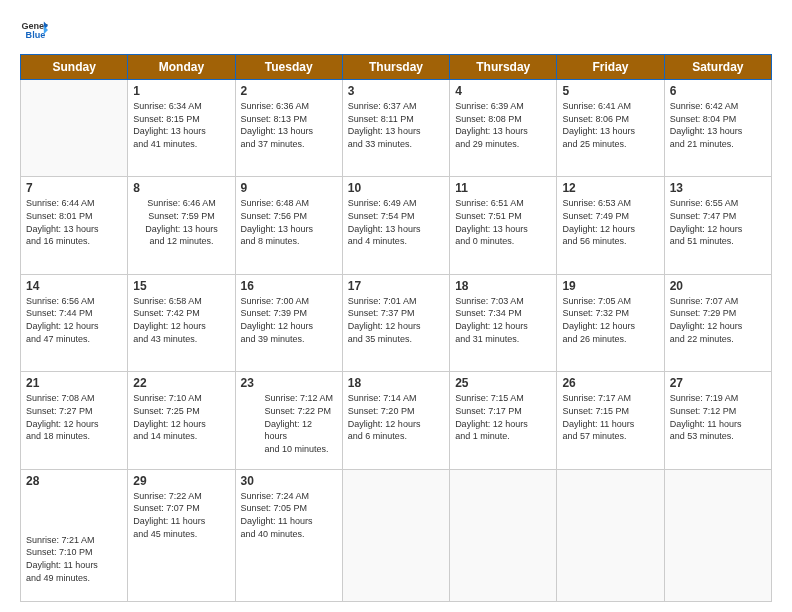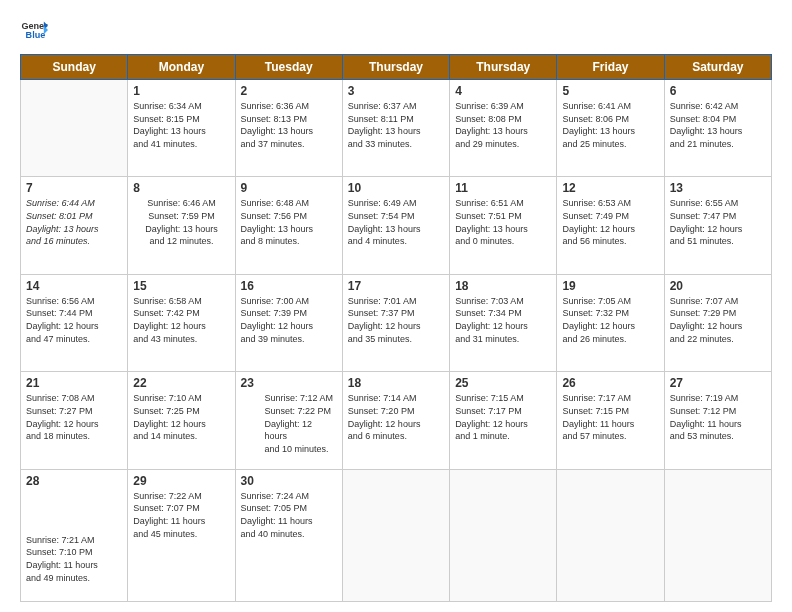--- a/index.html
+++ b/index.html
@@ -171,21 +171,21 @@
             <span class="day-num">6</span>
             <div class="day-info" style="white-space: pre-line;">Sunrise: 6:42 AM
 Sunset: 8:04 PM
 Daylight: 13 hours
 and 21 minutes.</div>
           </td>
         </tr>
         <tr>
           <td>
             <span class="day-num">7</span>
-            <div class="day-info" style="white-space: pre-line; font-style: italic;">Sunrise: 6:44 AM
+            <div class="day-info" style="white-space: pre-line;">Sunrise: 6:44 AM
 Sunset: 8:01 PM
 Daylight: 13 hours
 and 16 minutes.</div>
           </td>
           <td>
             <span class="day-num">8</span>
             <div class="day-info" style="white-space: pre-line; text-align: center;">Sunrise: 6:46 AM
 Sunset: 7:59 PM
 Daylight: 13 hours
 and 12 minutes.</div>

